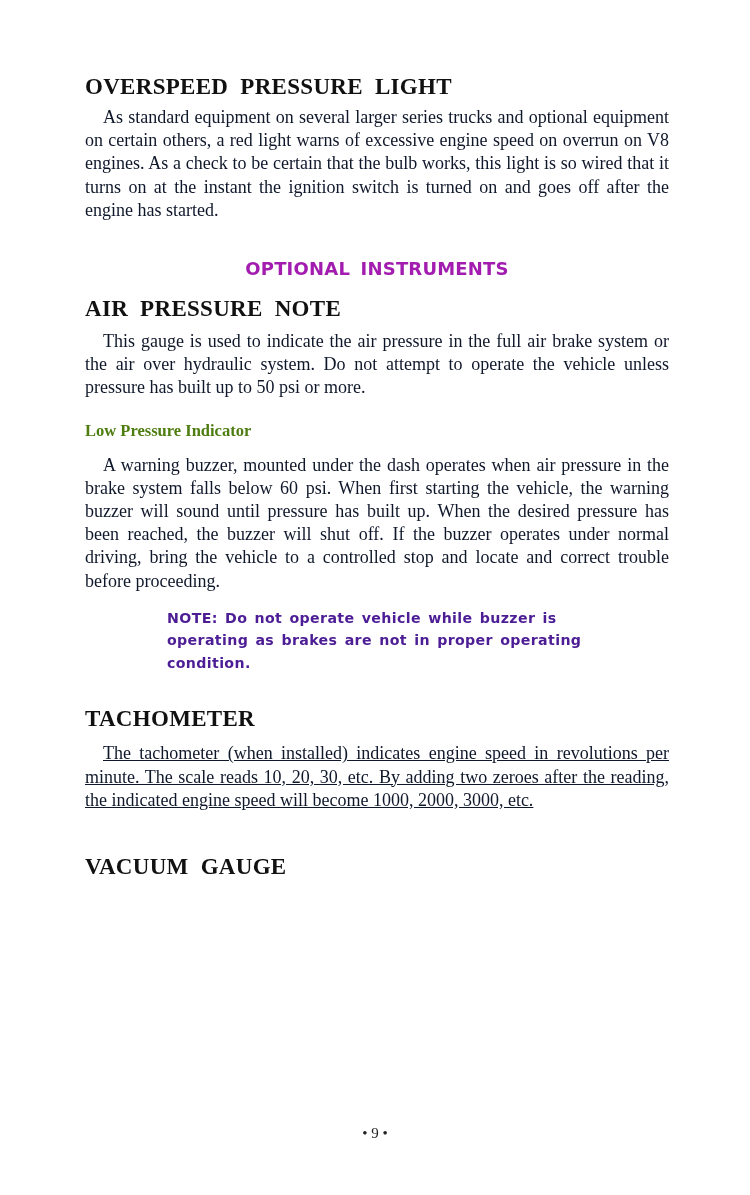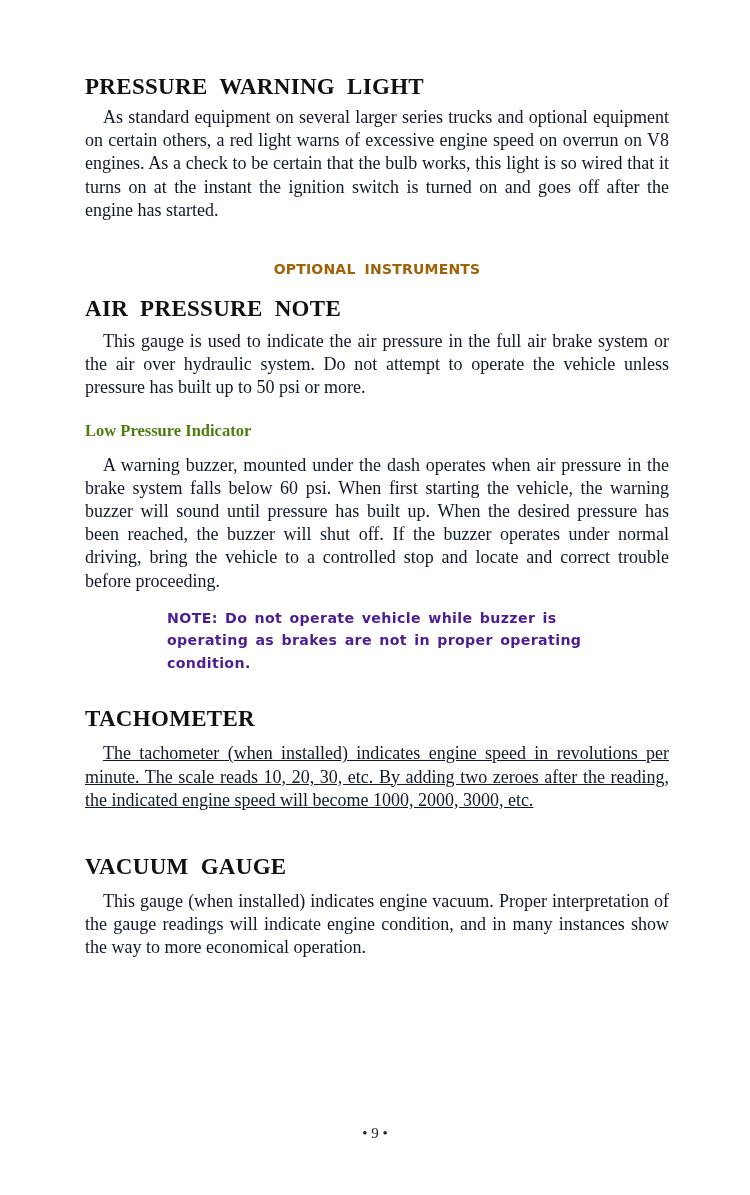--- a/index.html
+++ b/index.html
@@ -5,22 +5,22 @@
   html, body { margin: 0; padding: 0; background: #ffffff; }
   body { width: 750px; height: 1195px; position: relative; overflow: hidden; color: #1a1a1a; }
   .page { position: absolute; left: 85px; top: 70px; width: 584px; }
   .h1 {
     font-family: "Liberation Serif", "DejaVu Serif", serif;
     font-weight: bold; font-size: 23px; letter-spacing: 0.3px; word-spacing: 6px;
     margin: 0; line-height: 30px; color: #111;
   }
   .h-center {
     font-family: "DejaVu Sans", "Liberation Sans", sans-serif;
-    font-weight: bold; font-size: 14px; text-align: center; letter-spacing: 0.2px;
-    word-spacing: 4px; margin: 0; line-height: 26px; color: #a16207;
+    font-weight: bold; font-size: 18px; text-align: center; letter-spacing: 0.2px;
+    word-spacing: 4px; margin: 0; line-height: 26px; color: #a21caf;
   }
   .h3 {
     font-family: "Liberation Serif", "DejaVu Serif", serif;
     font-weight: bold; font-size: 16.5px; margin: 0; line-height: 22px; color: #4d7c0f;
   }
   .p {
     font-family: "Liberation Serif", "DejaVu Serif", serif;
     font-size: 18px; line-height: 23.2px; margin: 0; text-align: justify;
     text-indent: 18px; hyphens: manual; color: #0f172a;
   }
@@ -43,32 +43,31 @@
   #s2-note { margin-top: 14px; }
   #s3-title { margin-top: 30px; }
   #s3-body { margin-top: 8px; text-decoration: underline; }
   #s4-title { margin-top: 40px; }
   #s4-body { margin-top: 8px; }
 </style>
 </head>
 <body>
 
 <div class="page">
-  <h2 id="s1-title" class="h1">PRESSURE WARNING LIGHT</h2>
+  <h2 id="s1-title" class="h1">OVERSPEED PRESSURE LIGHT</h2>
   <p id="s1-body" class="p">As standard equipment on several larger series trucks and optional equipment on certain others, a red light warns of ex­cessive engine speed on overrun on V8 engines. As a check to be certain that the bulb works, this light is so wired that it turns on at the instant the ignition switch is turned on and goes off after the engine has started.</p>
 
   <h2 id="opt-title" class="h-center">OPTIONAL INSTRUMENTS</h2>
 
   <h2 id="s2-title" class="h1">AIR PRESSURE NOTE</h2>
   <p id="s2-body" class="p">This gauge is used to indicate the air pressure in the full air brake system or the air over hydraulic system. Do not attempt to operate the vehicle unless pressure has built up to 50 psi or more.</p>
 
   <h3 id="s2-sub" class="h3">Low Pressure Indicator</h3>
   <p id="s2-sub-body" class="p">A warning buzzer, mounted under the dash operates when air pressure in the brake system falls below 60 psi. When first starting the vehicle, the warning buzzer will sound until pres­sure has built up. When the desired pressure has been reached, the buzzer will shut off. If the buzzer operates under normal driving, bring the vehicle to a controlled stop and locate and correct trouble before proceeding.</p>
   <p id="s2-note" class="note">NOTE: Do not operate vehicle while buzzer is operating as brakes are not in proper operat­ing condition.</p>
 
   <h2 id="s3-title" class="h1">TACHOMETER</h2>
   <p id="s3-body" class="p">The tachometer (when installed) indicates engine speed in revolutions per minute. The scale reads 10, 20, 30, etc. By add­ing two zeroes after the reading, the indicated engine speed will become 1000, 2000, 3000, etc.</p>
 
   <h2 id="s4-title" class="h1">VACUUM GAUGE</h2>
-  <p id="s4-body" class="p">This gauge (when installed) indicates engine vacuum. Proper interpretation of the gauge readings will indicate engine con­dition, and in many instances show the way to more economi­cal operation.</p>
 </div>
 
 <div class="pagenum">• 9 •</div>
 
 </body></html>

